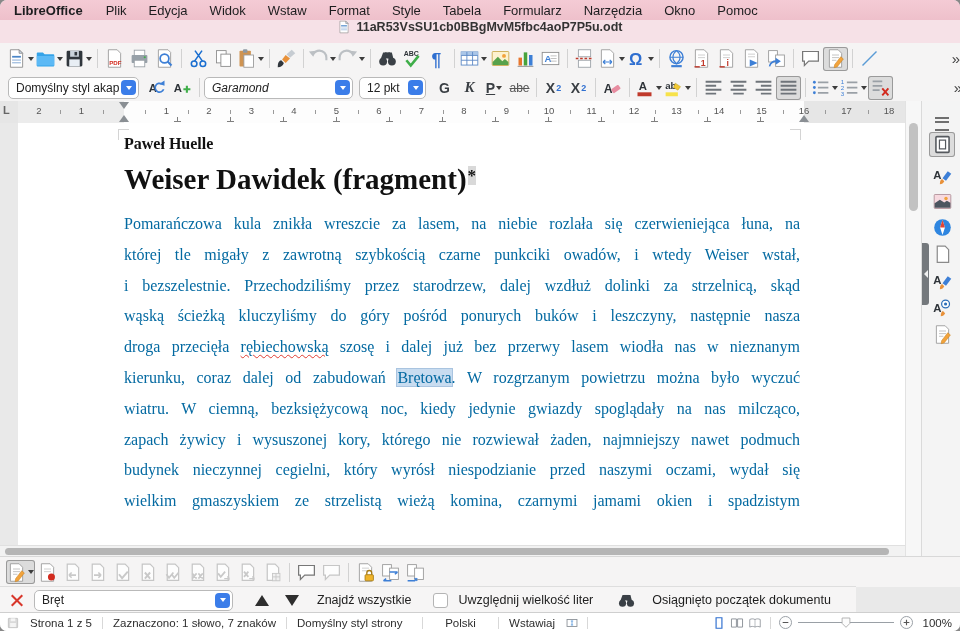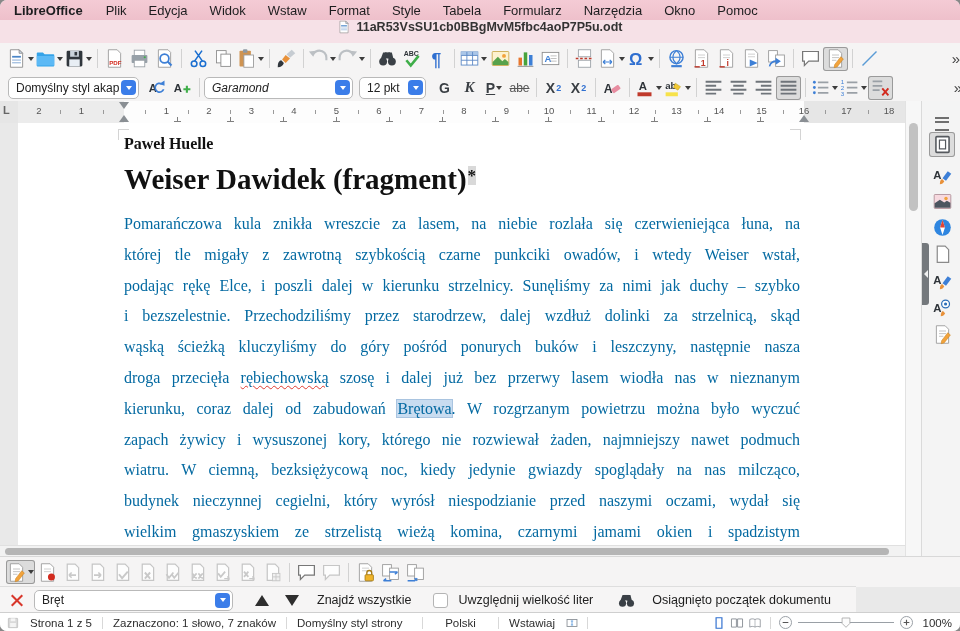--- a/index.html
+++ b/index.html
@@ -784,27 +784,26 @@
 
   <div class="docarea">
     <div class="docpage">
       <span class="corner tl"></span>
       <span class="corner tr"></span>
       <div class="doc-author">Paweł Huelle</div>
       <div class="doc-title"><span>Weiser Dawidek (fragment)</span><span class="fnmark">*</span></div>
       <div class="tlines" id="doc-lines">
           <div class="tline"><span class="seg ">Pomarańczowa kula znikła wreszcie za lasem, na niebie rozlała się czerwieniejąca łuna, na</span></div>
           <div class="tline"><span class="seg ">której tle migały z zawrotną szybkością czarne punkciki owadów, i wtedy Weiser wstał,</span></div>
-          <div class="tline"><span class="seg ">podając rękę Elce, i poszli dalej w kierunku strzelnicy. Sunęliśmy za nimi jak duchy – szybko</span></div>
           <div class="tline"><span class="seg ">i bezszelestnie. Przechodziliśmy przez starodrzew, dalej wzdłuż dolinki za strzelnicą, skąd</span></div>
           <div class="tline"><span class="seg ">wąską ścieżką kluczyliśmy do góry pośród ponurych buków i leszczyny, następnie nasza</span></div>
           <div class="tline"><span class="seg ">droga przecięła </span><span class="seg spell">rębiechowską</span><span class="seg "> szosę i dalej już bez przerwy lasem wiodła nas w nieznanym</span></div>
           <div class="tline"><span class="seg ">kierunku, coraz dalej od zabudowań </span><span class="seg found">Brętowa</span><span class="seg ">. W rozgrzanym powietrzu można było wyczuć</span></div>
+          <div class="tline"><span class="seg ">wiatru. W ciemną, bezksiężycową noc, kiedy jedynie gwiazdy spoglądały na nas milcząco,</span></div>
           <div class="tline"><span class="seg ">zapach żywicy i wysuszonej kory, którego nie rozwiewał żaden, najmniejszy nawet podmuch</span></div>
-          <div class="tline"><span class="seg ">wiatru. W ciemną, bezksiężycową noc, kiedy jedynie gwiazdy spoglądały na nas milcząco,</span></div>
           <div class="tline"><span class="seg ">budynek nieczynnej cegielni, który wyrósł niespodzianie przed naszymi oczami, wydał się</span></div>
           <div class="tline"><span class="seg ">wielkim gmaszyskiem ze strzelistą wieżą komina, czarnymi jamami okien i spadzistym</span></div>
         </div>
     </div>
   </div>
 
   <div class="vscroll">
     <div class="vthumb"></div>
   </div>
   <div class="hscroll">

